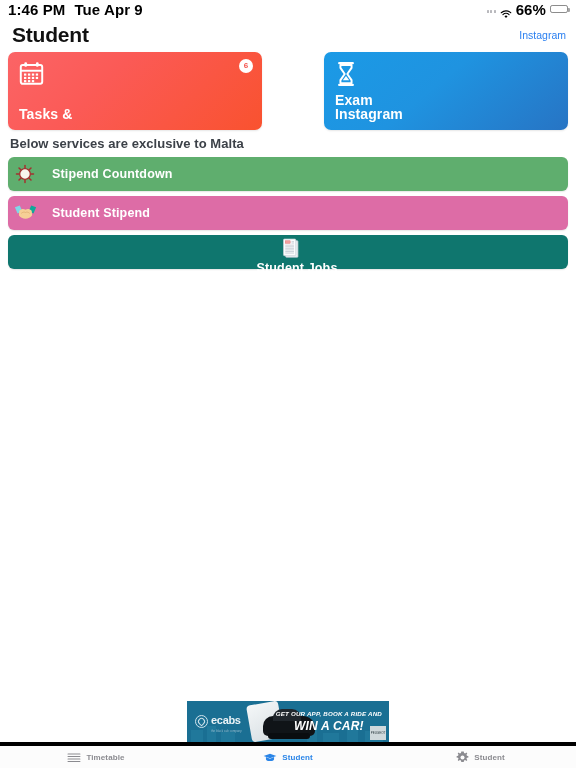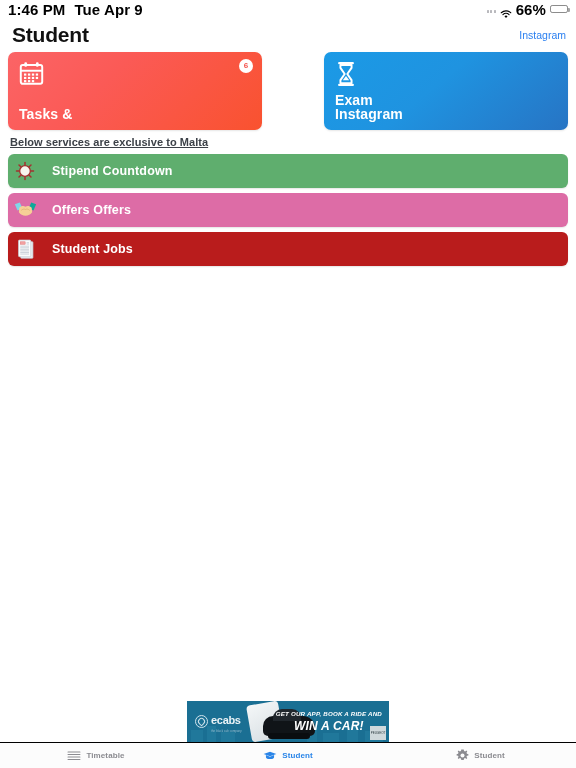--- a/index.html
+++ b/index.html
@@ -70,34 +70,34 @@
     position: absolute; top: 7px; right: 9px;
     width: 14px; height: 14px; border-radius: 50%;
     background: #fff; color: #f4544e;
     font-size: 8px; font-weight: 700;
     display: flex; align-items: center; justify-content: center;
     line-height: 1;
   }
 
   
   .section-note {
-    font-size: 11px; font-weight: 700; color: #3c4148;
-    padding: 6px 0 6px 10px; letter-spacing: .05px; text-decoration: underline;
+    font-size: 13px; font-weight: 700; color: #3c4148;
+    padding: 6px 0 6px 10px; letter-spacing: .05px;
   }
 
   
   .rows { padding: 0 8px; display: flex; flex-direction: column; gap: 5px; }
   .row {
     height: 34px; border-radius: 6px; display: flex; align-items: center;
     padding-left: 4px; cursor: pointer;
     box-shadow: 0 1px 1.5px rgba(0,0,0,.10);
   }
   .row-green { background: #5fae6e; }
   .row-pink  { background: #dd6ca6; }
-  .row-blue  { background: #b91c1c; }
+  .row-blue  { background: #0f766e; flex-direction: column; }
   .row-icon { width: 26px; height: 26px; display:flex; align-items:center; justify-content:center; flex: none; }
   .row-label {
     margin-left: 14px; color: #fff; font-size: 12.5px; font-weight: 700;
     letter-spacing: .15px;
   }
 
   
   .ad-wrap {
     position: absolute; left: 0; right: 0; bottom: 26px;
     display: flex; justify-content: center; align-items: flex-end;
@@ -155,21 +155,21 @@
   .ad-badge {
     position:absolute; right:3px; bottom:2px; z-index:6;
     width:16px; height:14px; background:#cfd8dc;
     display:flex; align-items:center; justify-content:center;
     font-size:3px; color:#2b3a40; text-align:center;
   }
 
   
   .tabbar {
     position: absolute; left:0; right:0; bottom:0; height: 26px;
-    background: #fcfcfc; border-top: 1px solid #000000;
+    background: #fcfcfc; border-top: 4px solid #000000;
     display: flex; align-items: center;
   }
   .tab {
     flex: 1; display:flex; align-items:center; justify-content:center; gap:5px;
     cursor:pointer; height:100%;
   }
   .tab-label { font-size: 8px; color: #8b8b90; font-weight: 600; letter-spacing:.1px; }
   .tab.active .tab-label { color: #2a85e8; }
   .tab-icon { width: 14px; height: 13px; display:flex; align-items:center; justify-content:center; }
 </style>
@@ -280,21 +280,21 @@
     <div class="row row-pink">
       <div class="row-icon">
         <svg viewBox="0 0 26 22" width="23" height="20">
           <path d="M1 4.5 L6.5 2.5 L9.5 9 L4 11.5 Z" fill="#7fd8e8"></path>
           <path d="M25 4.5 L19.5 2.5 L16.5 9 L22 11.5 Z" fill="#0fa899"></path>
           <path d="M6 8.5 C8 6.5 10.5 6 13 7.2 C15.5 6 18 6.5 20 8.5 L20.5 13.5
                    C19 16 16 17.5 13 17.5 C10 17.5 7 16 5.5 13.5 Z" fill="#f6cf96"></path>
           <path d="M8.2 11.4 C9.8 10 11.6 9.6 13 10.4 C14.4 9.6 16.2 10 17.8 11.4" stroke="#e0b175" stroke-width="1" fill="none"></path>
         </svg>
       </div>
-      <div class="row-label">Offers Offers</div>
+      <div class="row-label">Student Stipend</div>
     </div>
 
     <div class="row row-blue">
       <div class="row-icon">
         <svg viewBox="0 0 24 26" width="21" height="23">
           <rect x="6.5" y="4" width="14" height="19" rx="1" fill="#e9eef3" stroke="#c6ced6" stroke-width=".8"></rect>
           <rect x="4" y="2.2" width="14" height="19" rx="1" fill="#fbfcfd" stroke="#c6ced6" stroke-width=".8"></rect>
           <rect x="6" y="4.2" width="5.6" height="2.8" fill="#f2a0a0" stroke="#d96c6c" stroke-width=".5"></rect>
           <g stroke="#b9c2cb" stroke-width=".8">
             <line x1="13.2" y1="5.2" x2="16" y2="5.2"></line>

